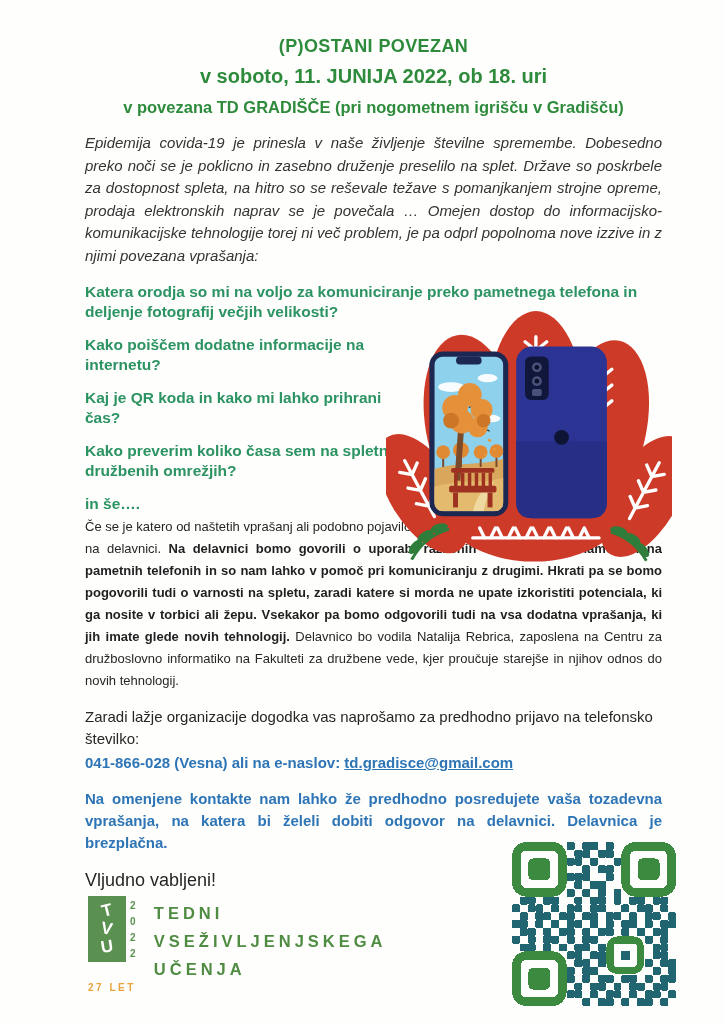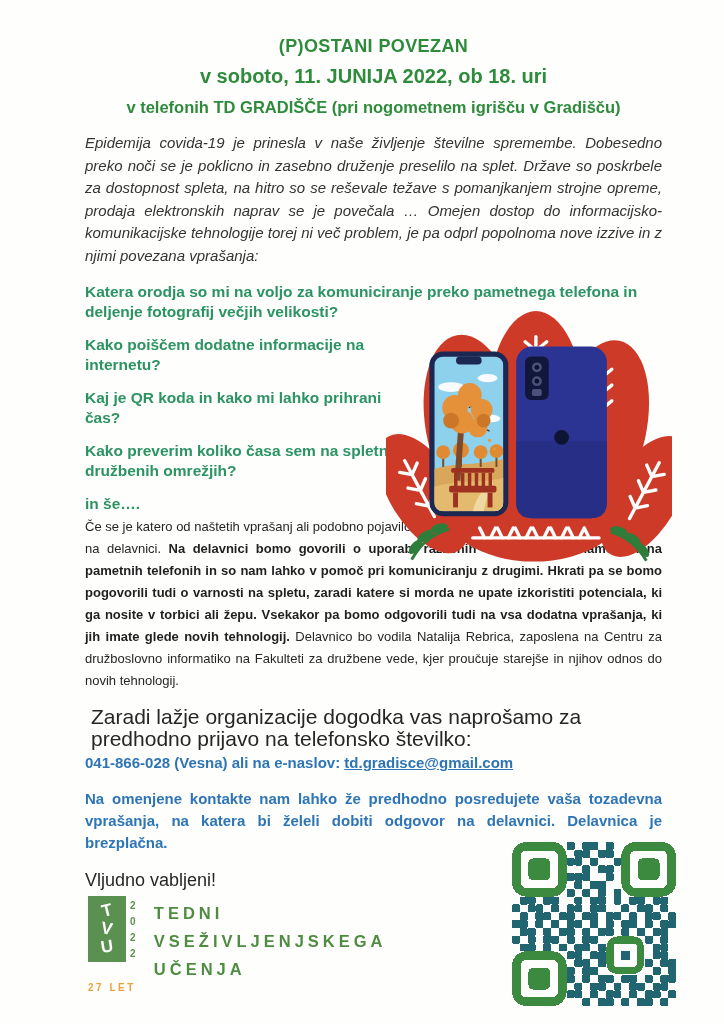--- a/index.html
+++ b/index.html
@@ -10,21 +10,21 @@
   }
   .content{padding:36px 62px 0 85px;}
   .title1{font-size:18px;font-weight:bold;color:#2e8b3c;text-align:center;letter-spacing:.4px;}
   .title2{font-size:20px;font-weight:bold;color:#2e8b3c;text-align:center;margin-top:8px;}
   .title3{font-size:16.5px;font-weight:bold;color:#2e8b3c;text-align:center;margin-top:10px;}
   .intro{margin-top:15px;font-style:italic;font-size:15px;line-height:22.5px;text-align:justify;color:#333;}
   .q{color:#2c9362;font-weight:bold;font-size:15.5px;line-height:20px;margin-top:13px;}
   .q.narrow{width:330px;}
   .body-text{margin:2px 0 0 0;font-size:13px;line-height:22px;text-align:justify;}
   .body-text b{color:#1f1f1f;}
-  .contact1{margin:14px 0 0 6px;font-size:21px;line-height:22px;}
+  .contact1{margin:14px 0 0 0;font-size:15px;line-height:22px;}
   .contact2{margin:2px 0 0 0;font-size:15px;line-height:22px;color:#2e75b6;font-weight:bold;}
   a.email{color:#2e75b6;text-decoration:underline;font-weight:bold;}
   .blue-note{margin:14px 0 0 0;font-size:15px;line-height:22px;text-align:justify;color:#2e75b6;font-weight:bold;}
   .closing{margin:16px 0 0 0;font-size:18px;line-height:20px;}
 
   .illu{position:absolute;top:290px;left:386px;width:286px;height:274px;}
   .qr{position:absolute;top:842px;left:512px;width:164px;height:164px;}
 
   .logo{position:absolute;top:896px;left:88px;display:flex;gap:18px;align-items:flex-start;}
   .logo-left{display:flex;flex-direction:column;}
@@ -39,21 +39,21 @@
   .logo-text{color:#4f8c42;font-weight:bold;font-size:16.5px;letter-spacing:4px;line-height:28px;padding-top:3px;}
 </style>
 </head>
 <body>
 
 <div class="page">
   <div class="content">
 
     <div class="title1">(P)OSTANI POVEZAN</div>
     <div class="title2">v soboto, 11. JUNIJA 2022,  ob 18. uri</div>
-    <div class="title3">v telefonih TD GRADIŠČE (pri nogometnem igrišču v Gradišču)</div>
+    <div class="title3">v povezana TD GRADIŠČE (pri nogometnem igrišču v Gradišču)</div>
 
     <p class="intro">Epidemija covida-19 je prinesla v naše življenje številne spremembe. Dobesedno preko noči se je poklicno in zasebno druženje preselilo na splet. Države so poskrbele za dostopnost spleta, na hitro so se reševale težave s pomanjkanjem strojne opreme, prodaja elektronskih naprav se je povečala … Omejen dostop do informacijsko-komunikacijske tehnologije torej ni več problem, je pa odprl popolnoma nove izzive in z njimi povezana vprašanja:</p>
 
     <div class="q">Katera orodja so mi na voljo za komuniciranje preko pametnega telefona in deljenje fotografij večjih velikosti?</div>
     <div class="q narrow">Kako poiščem dodatne informacije na internetu?</div>
     <div class="q narrow">Kaj je QR koda in kako mi lahko prihrani čas?</div>
     <div class="q narrow">Kako preverim koliko časa sem na spletnih družbenih omrežjih?</div>
     <div class="q narrow">in še….</div>
 
     <p class="body-text"><span>Če se je katero od naštetih vprašanj ali podobno pojavilo tudi vam, vas vabimo, da se nam pridružite na delavnici. </span><b>Na delavnici bomo govorili o uporabi različnih orodij, ki jih imamo vsi na pametnih telefonih in so nam lahko v pomoč pri komuniciranju z drugimi. Hkrati pa se bomo pogovorili tudi o varnosti na spletu, zaradi katere si morda ne upate izkoristiti potenciala, ki ga nosite v torbici ali žepu. Vsekakor pa bomo odgovorili tudi na vsa dodatna vprašanja, ki jih imate glede novih tehnologij.</b><span>  Delavnico bo vodila Natalija Rebrica, zaposlena na Centru za družboslovno informatiko na Fakulteti za družbene vede, kjer proučuje starejše in njihov odnos do novih tehnologij.</span></p>

